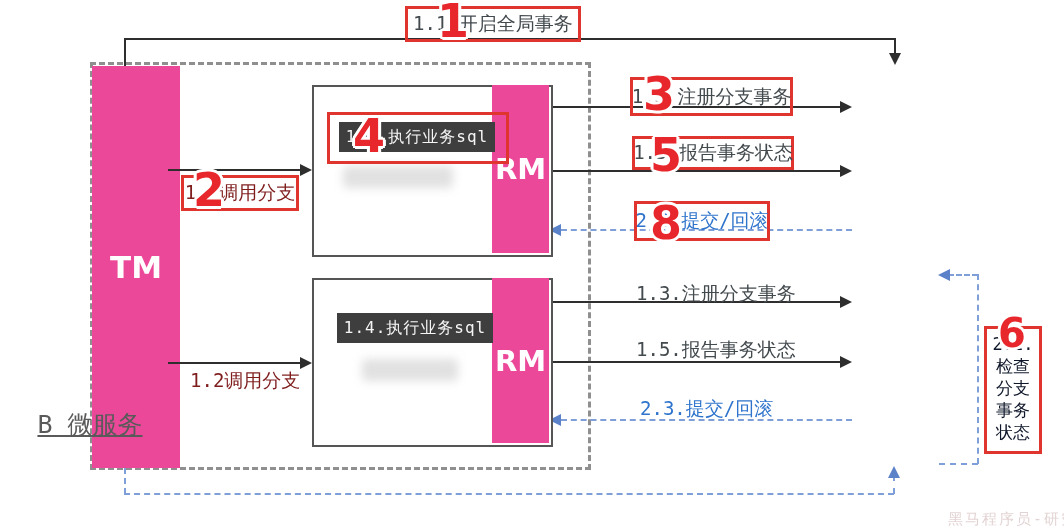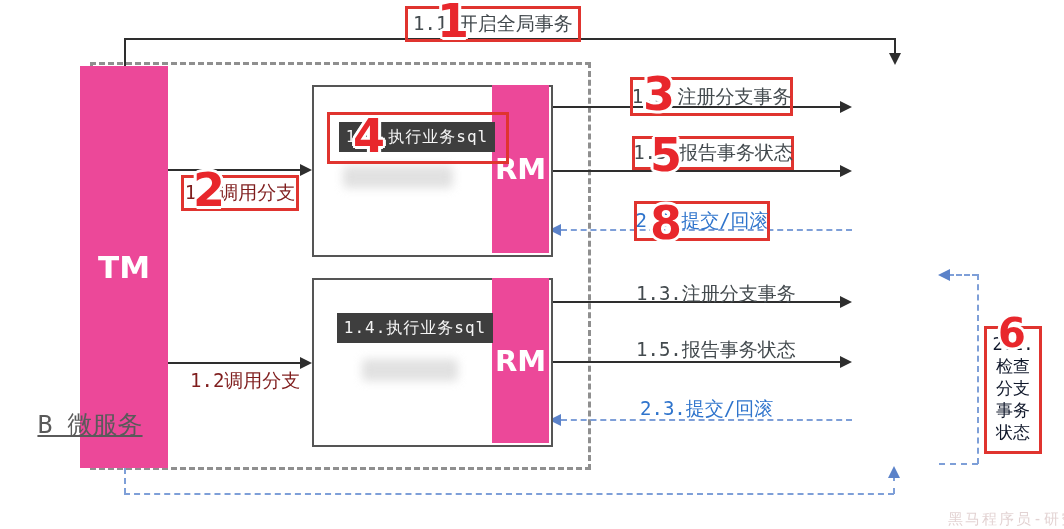--- a/index.html
+++ b/index.html
@@ -6,21 +6,21 @@
   #stage{
     position:relative;width:1064px;height:529px;background:#ffffff;overflow:hidden;
     font-family:"DejaVu Sans Mono","DejaVu Sans",sans-serif;
   }
   
   .boundary{position:absolute;left:90px;top:62px;width:495px;height:402px;
     border:3px dashed #8f8f8f;z-index:1;}
   
   .bar{position:absolute;background:#ec4899;z-index:2;display:flex;align-items:center;justify-content:center;
     color:#fff;font-family:"DejaVu Sans","Liberation Sans",sans-serif;font-weight:600;}
-  #tm{left:80px;top:66px;width:88px;height:402px;font-size:31px;}
+  #tm{left:92px;top:66px;width:88px;height:402px;font-size:31px;}
   #tc{left:852px;top:65px;width:85px;height:402px;font-size:33px;font-weight:500;}
   #rm-a{left:492px;top:85px;width:57px;height:168px;font-size:29px;z-index:4;}
   #rm-b{left:492px;top:278px;width:57px;height:165px;font-size:29px;z-index:4;}
   
   .svc{position:absolute;left:312px;width:237px;background:#fff;border:2px solid #555;z-index:3;}
   #svc-a{top:85px;height:168px;}
   #svc-b{top:278px;height:165px;}
   .svc-title{position:absolute;left:0;width:180px;text-align:center;color:#5a5a5a;font-size:25px;z-index:4;}
   .sqlbox{position:absolute;background:#3e3e3e;color:#f5f5f5;font-size:16px;display:flex;align-items:center;
     justify-content:center;z-index:5;letter-spacing:1px;}

